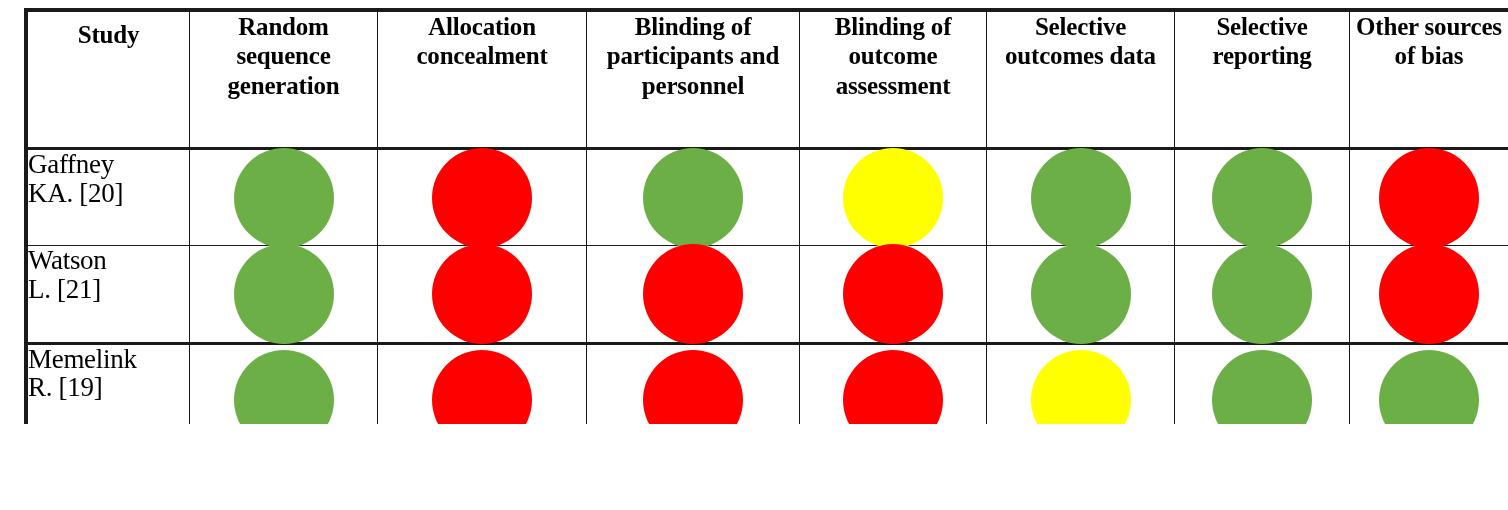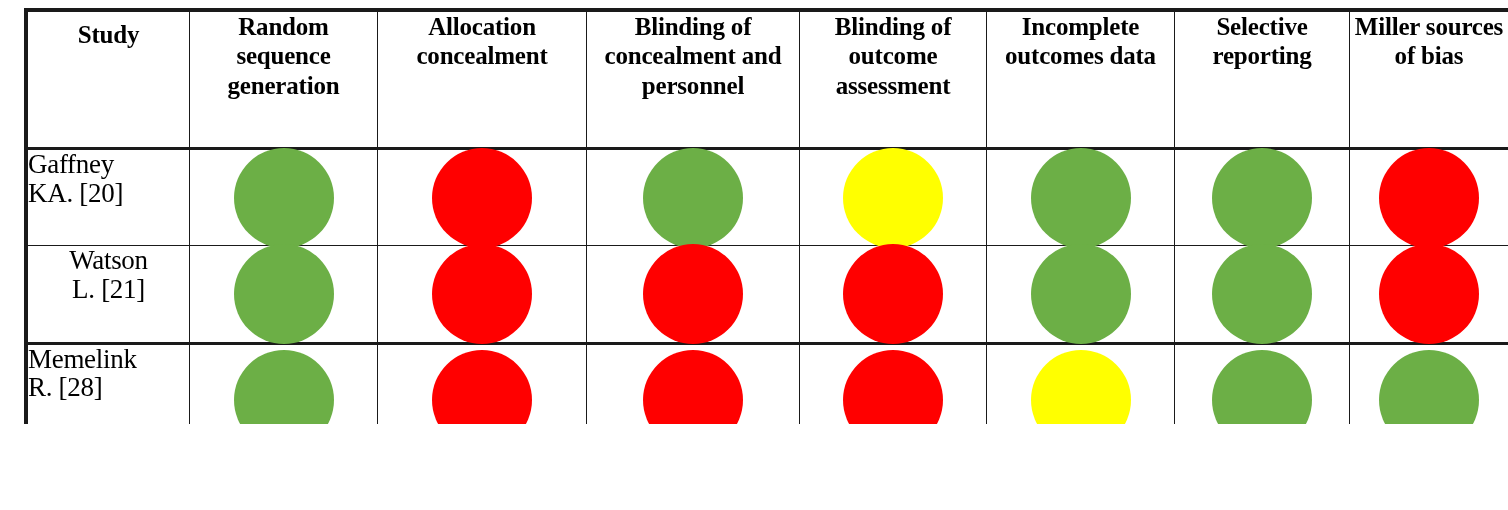--- a/index.html
+++ b/index.html
@@ -73,21 +73,20 @@
   
   .rob-grid tbody td {
     position: relative;
     border-radius: 21px;
   }
   .rob-grid tbody tr.row-thick > td {
     border-top: 3px solid #1a1a1a;
   }
   .rob-grid tbody tr.row-thin > td {
     border-top: 1px solid #1a1a1a;
-    text-align: center;
   }
 
   .study-cell {
     font-size: 27px;
     line-height: 1.06;
     text-align: left;
     padding: 2px 0 0 6px;
     vertical-align: top;
     white-space: pre-line;
     letter-spacing: -0.3px;
@@ -132,32 +131,32 @@
 
       <thead>
         <tr>
           <th class="col-study" style="width:162px;">Study</th>
           <th style="width:188px;">Random
 sequence
 generation</th>
           <th style="width:209px;">Allocation
 concealment</th>
           <th style="width:213px;">Blinding of
-concealment
+participants
 and
 personnel</th>
           <th style="width:187px;">Blinding of
 outcome
 assessment</th>
-          <th style="width:188px;">Incomplete
+          <th style="width:188px;">Selective
 outcomes
 data</th>
           <th style="width:175px;text-align:center;">Selective
 reporting</th>
-          <th style="width:159px;">Miller
+          <th style="width:159px;">Other
 sources of
 bias</th>
         </tr>
       </thead>
 
       <tbody>
 
         <tr class="row-thick" style="height:71px;">
           <td class="study-cell">Gaffney
 KA. [20]</td>
@@ -205,21 +204,21 @@
           <td class="judge-cell">
               <span class="bubble green" style="background: rgb(108, 175, 70);"></span>
             </td>
           <td class="judge-cell">
               <span class="bubble red" style="background: rgb(255, 0, 0);"></span>
             </td>
         </tr>
 
         <tr class="row-thick" style="height:112px;">
           <td class="study-cell">Memelink
-R. [28]</td>
+R. [19]</td>
           <td class="judge-cell">
               <span class="bubble green" style="margin-top: -70px; background: rgb(108, 175, 70);"></span>
             </td>
           <td class="judge-cell">
               <span class="bubble red" style="margin-top: -70px; background: rgb(255, 0, 0);"></span>
             </td>
           <td class="judge-cell">
               <span class="bubble red" style="margin-top: -70px; background: rgb(255, 0, 0);"></span>
             </td>
           <td class="judge-cell">

